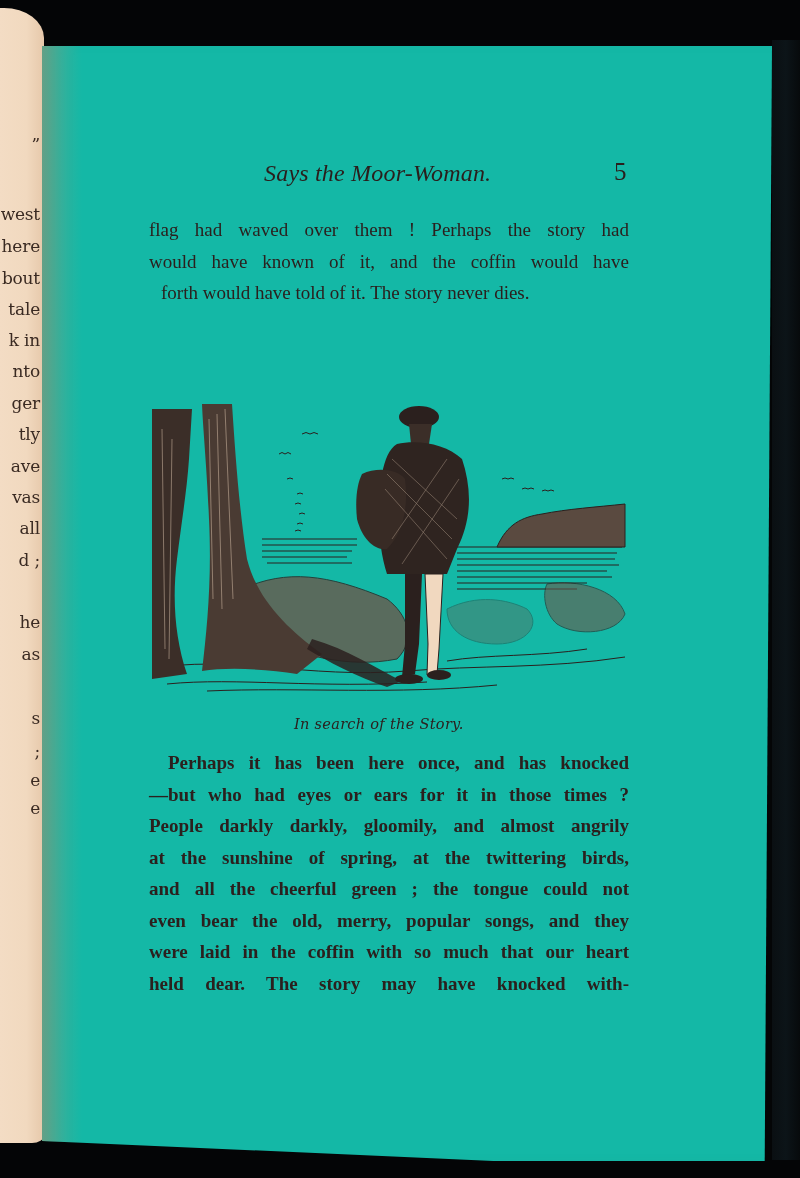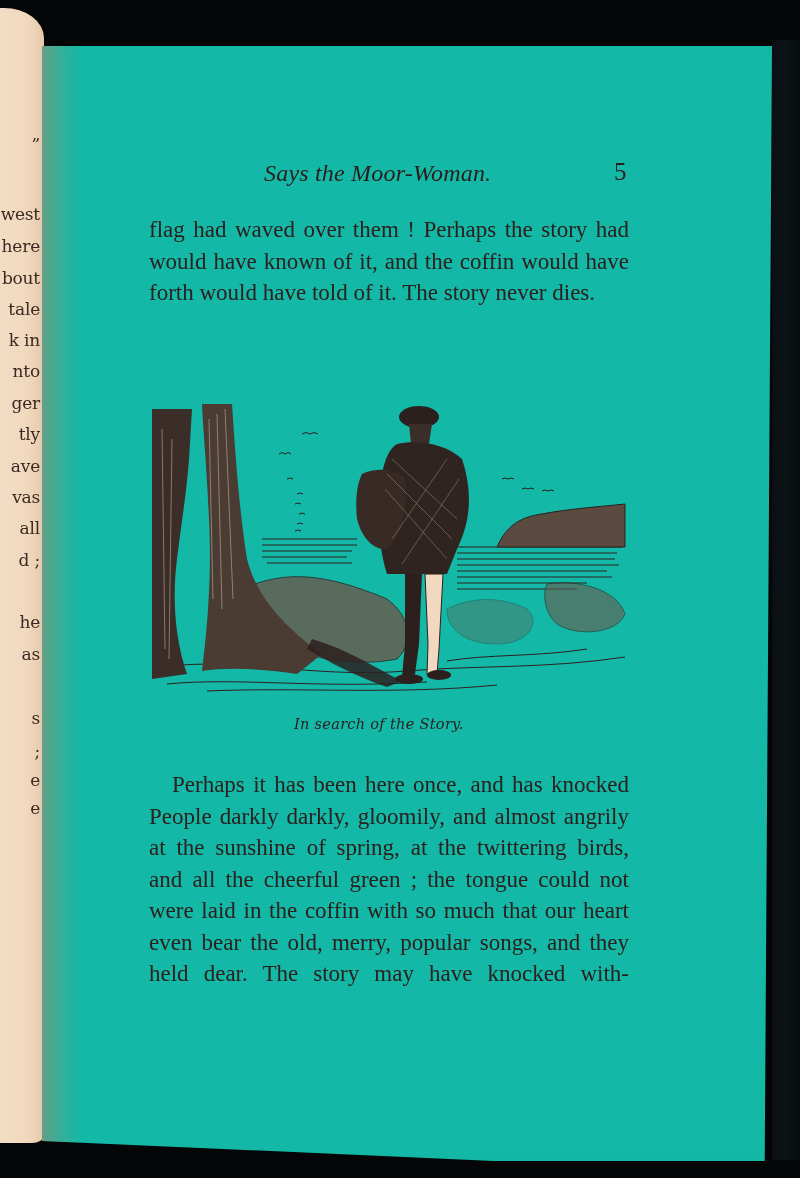--- a/index.html
+++ b/index.html
@@ -71,36 +71,37 @@
       left: 572px;
       font-family: "Liberation Serif", serif;
       font-size: 25px;
       color: #2a1e1c;
     }
     .para {
       position: absolute;
       left: 107px;
       width: 480px;
       font-family: "Liberation Serif", serif;
-      font-size: 23px;
+      font-size: 19px;
       line-height: 31.5px;
       color: #2b201e;
       text-align: justify;
     }
     .para .line {
       display: block;
       text-align: justify;
       text-align-last: justify;
       white-space: nowrap;
     }
     .para .line.last {
       text-align-last: left;
+      margin-left: 12px;
     }
     .para-1 { top: 168px; }
-    .para-2 { top: 723px; }
+    .para-2 { top: 701px; font-weight: bold; }
     .illustration {
       position: absolute;
       left: 105px;
       top: 353px;
       width: 490px;
       height: 300px;
     }
     .caption {
       position: absolute;
       top: 670px;
@@ -232,22 +233,23 @@
         <ellipse cx="292" cy="276" rx="12" ry="5" fill="#2b201e"></ellipse>
       </g>
 
       <path d="M165 240 C200 250, 230 270, 255 282 L240 288 C210 278, 180 262, 160 250 Z" fill="#2b201e" opacity="0.85"></path>
     </svg>
 
     <div class="caption">In search of the Story.</div>
 
     <div class="para para-2">
       <span class="line"> Perhaps it has been here once, and has knocked</span>
+      <span class="line">—but who had eyes or ears for it in those times ?</span>
       <span class="line">People darkly darkly, gloomily, and almost angrily</span>
       <span class="line">at the sunshine of spring, at the twittering birds,</span>
       <span class="line">and all the cheerful green ;  the tongue could not</span>
+      <span class="line">even bear the old, merry, popular songs, and they</span>
       <span class="line">were laid in the coffin with so much that our heart</span>
-      <span class="line">even bear the old, merry, popular songs, and they</span>
       <span class="line">held dear.  The story may have knocked with-</span>
     </div>
 
   </div>
 </div>
 
 </body></html>

